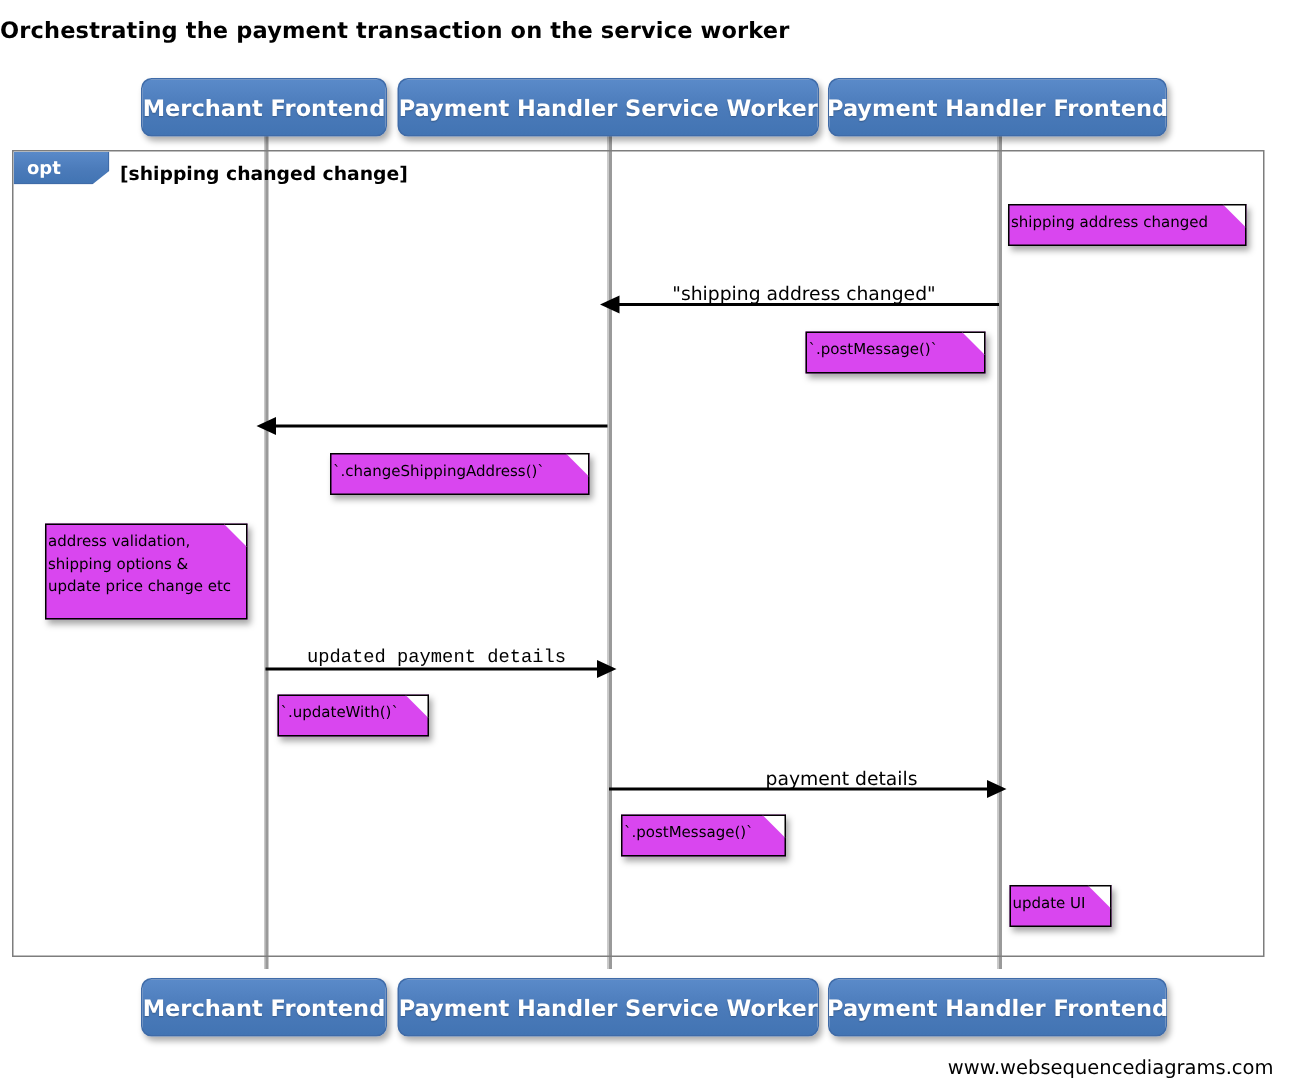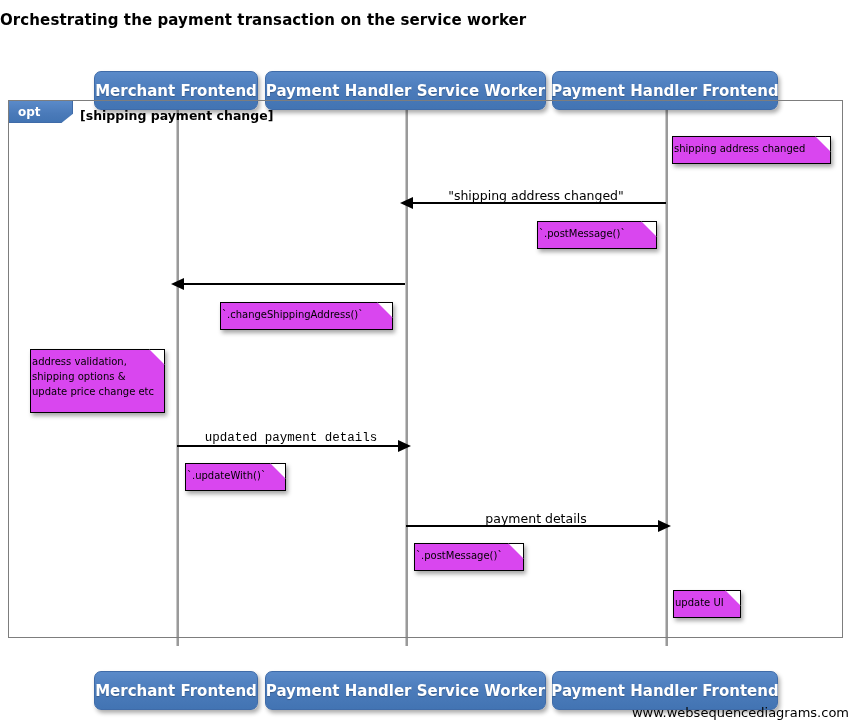--- a/index.html
+++ b/index.html
@@ -21,21 +21,20 @@
   .actor{
     position:absolute;box-sizing:border-box;
     background:#4d7fbf;
     background:linear-gradient(180deg,#5a8ac9 0%,#4a7ab9 55%,#4274b3 100%);
     border:1px solid #3f6ba8;border-radius:7px;
     box-shadow:2px 3px 4px rgba(0,0,0,.33);
     color:#ffffff;font-size:15px;font-weight:bold;
     display:flex;align-items:center;justify-content:center;
     text-shadow:0 1px 1px rgba(0,0,0,.25);
     white-space:nowrap;
-    margin-top:19px;
   }
 
   
   .lifeline{
     position:absolute;width:2px;background:#9a9a9a;
     border-left:1px solid #c9c9c9;
   }
 
   
   .frame{
@@ -116,21 +115,21 @@
     <span>Payment Handler Service Worker</span>
   </div>
   <div class="actor" style="left:552px;top:52px;width:226px;height:39px;">
     <span>Payment Handler Frontend</span>
   </div>
 
   <div class="frame" style="left:8px;top:100px;width:835px;height:538px;"></div>
   <div class="frame-tag" style="left:9px;top:101px;width:64px;height:22px;">
     <span>opt</span>
   </div>
-  <div class="frame-cond" style="left:80px;top:108px;">[shipping payment change]</div>
+  <div class="frame-cond" style="left:80px;top:108px;">[shipping changed change]</div>
 
   <div class="note" style="left:672px;top:136px;width:159px;height:28px;">
     <span class="fold-edge"></span>
     <span class="note-lines">shipping address changed</span>
   </div>
 
   <div class="msg-label" style="left:406px;top:188px;width:260px;">"shipping address changed"</div>
   <div class="msg-line" style="left:406px;top:202px;width:260px;"></div>
   <div class="arrow-head arrow-left" style="left:400px;top:197px;"></div>
 
@@ -158,21 +157,21 @@
 
   <div class="msg-label" style="left:177px;top:431px;width:228px;font-family:Liberation Mono, monospace;">updated payment details</div>
   <div class="msg-line" style="left:177px;top:445px;width:228px;"></div>
   <div class="arrow-head arrow-right" style="left:398px;top:440px;"></div>
 
   <div class="note" style="left:185px;top:463px;width:101px;height:28px;">
     <span class="fold-edge"></span>
     <span class="note-lines">`.updateWith()`</span>
   </div>
 
-  <div class="msg-label" style="left:406px;top:511px;width:260px;">payment details</div>
+  <div class="msg-label" style="left:406px;top:511px;width:260px;padding-left:25px;">payment details</div>
   <div class="msg-line" style="left:406px;top:525px;width:259px;"></div>
   <div class="arrow-head arrow-right" style="left:658px;top:520px;"></div>
 
   <div class="note" style="left:414px;top:543px;width:110px;height:28px;">
     <span class="fold-edge"></span>
     <span class="note-lines">`.postMessage()`</span>
   </div>
 
   <div class="note" style="left:673px;top:590px;width:68px;height:28px;">
     <span class="fold-edge"></span>

